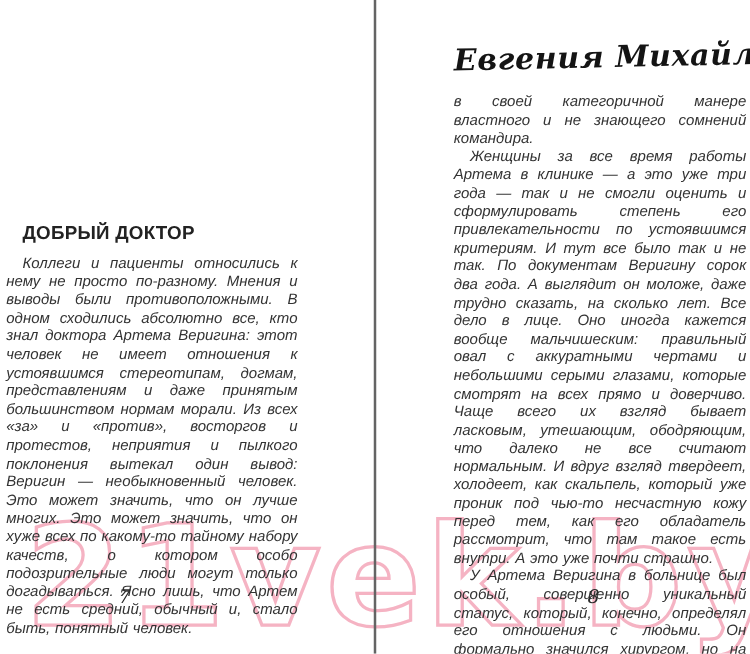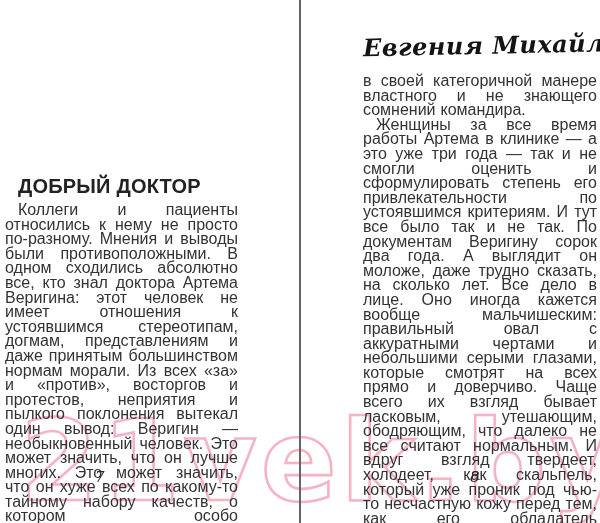--- a/index.html
+++ b/index.html
@@ -47,36 +47,37 @@
     position: absolute;
     top: 0;
     z-index: 2;
     background: transparent;
   }
   .page-left  { left: 5px;   width: 233px; }
   .page-right { left: 363px; width: 234px; }
 
   .chapter-title {
     margin: 179px 0 9px 13px;
-    font-size: 20px;
+    font-size: 15px;
     line-height: 15px;
     font-weight: bold;
     letter-spacing: 0.2px;
     color: #222222;
     font-family: "Liberation Sans", sans-serif;
   }
   .body {
     margin: 0;
-    font-size: 16px;
+    font-size: 12px;
     line-height: 14.6px;
     text-align: justify;
     color: #333333;
     hyphens: auto;
     -webkit-hyphens: auto;
     word-spacing: 0.5px;
+    font-style: italic;
   }
   .indent { text-indent: 13px; }
 
   .author-logo {
     margin: 30px 10px 12px 0;
     height: 32px;
     text-align: right;
     font-family: "DejaVu Serif", serif;
     font-style: italic;
     font-weight: bold;

